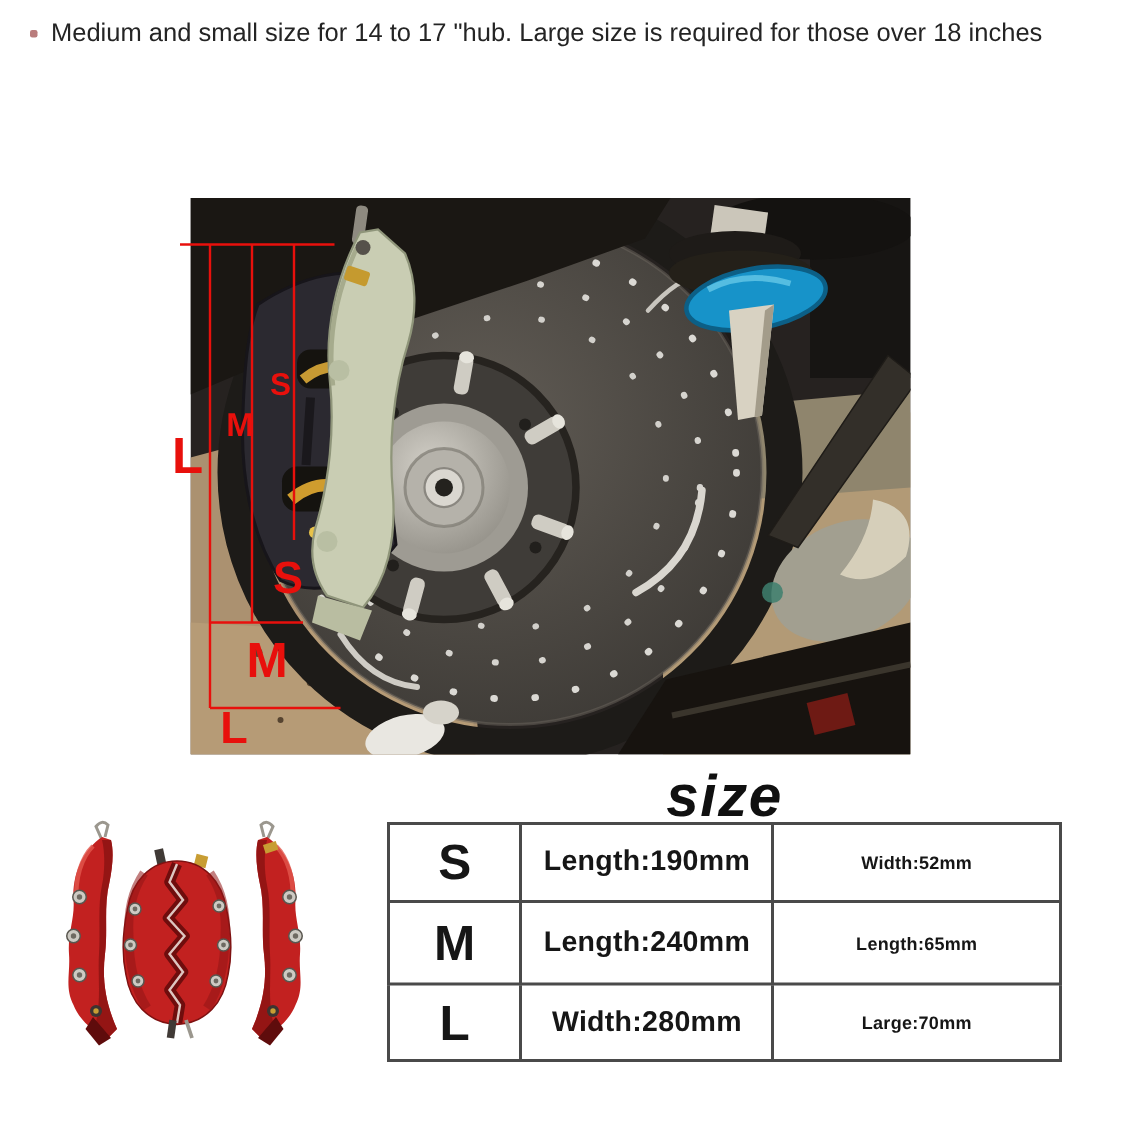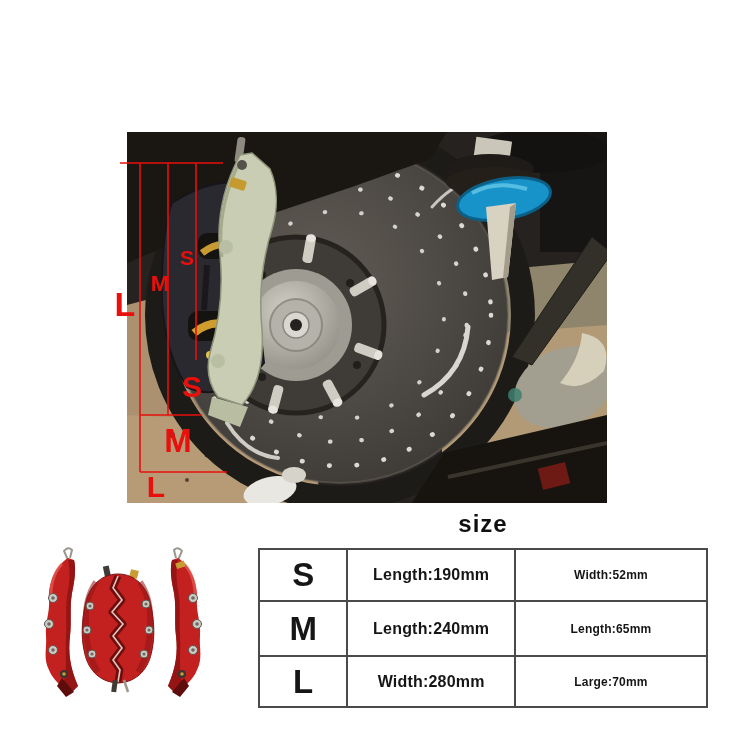--- a/index.html
+++ b/index.html
@@ -11,35 +11,39 @@
   .bullets{position:absolute;left:16px;top:12px;}
   .bullet-row{display:flex;align-items:flex-start;height:21px;margin-bottom:10px;}
   .bullet-dot{flex:0 0 auto;width:5px;height:5px;background:#b97c7c;border-radius:1.5px;margin:8px 9px 0 4px;}
   .bullet-text{font-size:17px;color:#242424;white-space:nowrap;}
   
   .photo-wrap{position:absolute;left:112px;top:125px;width:508px;height:385px;}
   
   .covers-wrap{position:absolute;left:18px;top:546px;width:200px;height:160px;}
   
   .size-title{position:absolute;left:258px;top:510px;width:450px;text-align:center;
-    font-size:24px;font-weight:bold;color:#101010;letter-spacing:1px;}
+    font-size:39px;font-weight:bold;color:#101010;letter-spacing:1px;font-style:italic;}
   .size-table{position:absolute;left:258px;top:548px;width:450px;border-collapse:collapse;}
   .size-table td{border:2px solid #4a4a4a;background:#fff;text-align:center;vertical-align:middle;
     color:#161616;font-weight:bold;}
   .size-table .c1{width:86px;font-size:33px;}
-  .size-table .c2{width:165px;font-size:16px;letter-spacing:.2px;}
+  .size-table .c2{width:165px;font-size:19px;letter-spacing:.2px;}
   .size-table .c3{width:191px;font-size:12px;letter-spacing:.2px;}
   .size-table tr.r1{height:52px;}
   .size-table tr.r2{height:55px;}
   .size-table tr.r3{height:51px;}
 </style>
 </head>
 <body>
 
 <div class="bullets">
+  <div class="bullet-row">
+    <span class="bullet-dot"></span>
+    <span class="bullet-text">Medium and small size for 14 to 17 "hub. Large size is required for those over 18 inches</span>
+  </div>
 </div>
 
 <div class="photo-wrap">
 <svg width="508" height="385" viewBox="0 0 508 385" xmlns="http://www.w3.org/2000/svg">
   <defs>
     <clipPath id="ph">
           <rect x="15" y="7" width="480" height="371"></rect>
         </clipPath>
     <radialGradient id="faceGrad" cx="0.44" cy="0.4" r="0.72">
       <stop offset="0" stop-color="#615c55"></stop>

